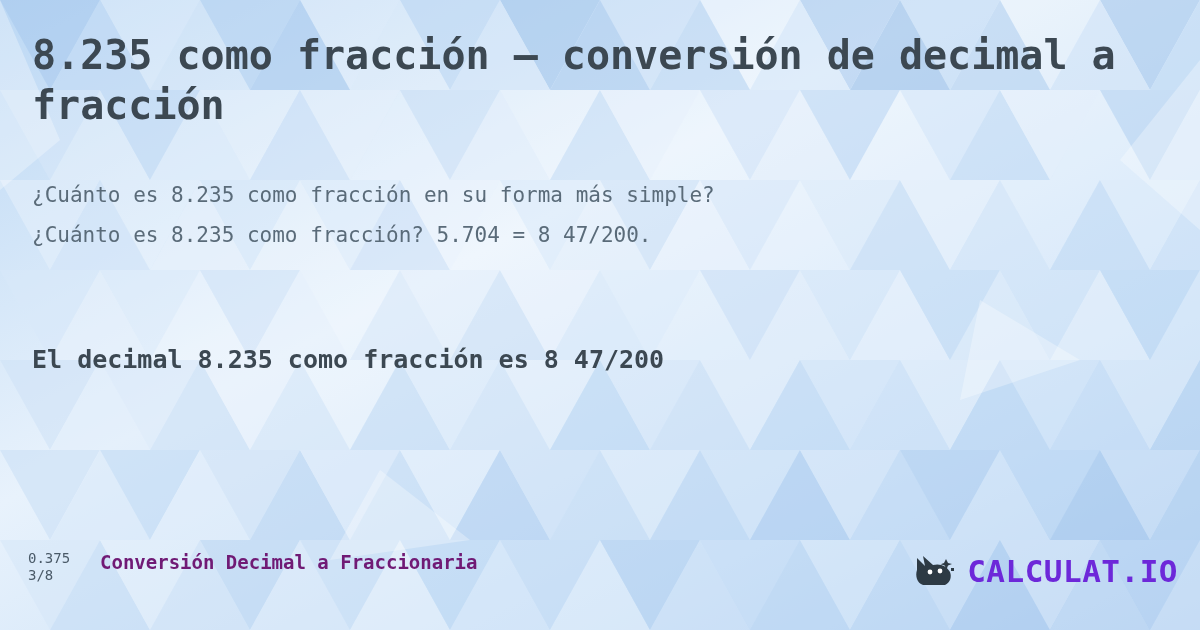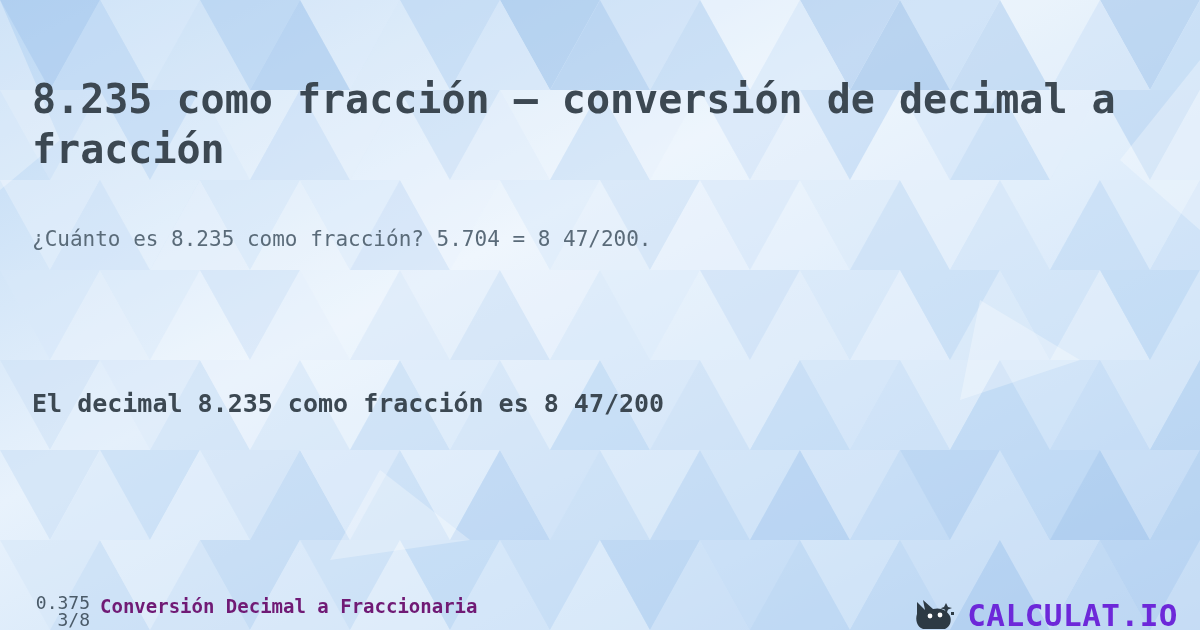--- a/index.html
+++ b/index.html
@@ -27,21 +27,20 @@
     background: linear-gradient(135deg, #bcd8f4 0%, #d8e8f9 28%, #eaf3fc 48%, #cfe3f8 70%, #b6d3f2 100%);
   }
   .bg svg { display: block; width: 1200px; height: 630px; }
 
   
   .content {
     position: absolute;
     left: 0; top: 0;
     width: 1200px;
     height: 560px;
-    margin-top: 44px;
   }
   h1.title {
     position: absolute;
     left: 32px;
     top: 30px;
     width: 1090px;
     margin: 0;
     font-size: 40px;
     line-height: 50px;
     font-weight: bold;
@@ -74,23 +73,23 @@
     left: 0;
     top: 540px;
     width: 1200px;
     height: 90px;
   }
   .footer-fraction {
     position: absolute;
     left: 28px;
     top: 10px;
     width: 62px;
-    text-align: right;
+    text-align: left;
     color: #4a5a68;
-    font-size: 18px;
+    font-size: 14px;
     line-height: 17px;
   }
   .footer-fraction .num { display: block; }
   .footer-fraction .den { display: block; }
   .footer-title {
     position: absolute;
     left: 100px;
     top: 11px;
     font-size: 19px;
     font-weight: bold;
@@ -313,20 +312,21 @@
         <polygon points="980,300 1080,360 960,400" fill="#ffffff"></polygon>
       </g>
     </svg>
   </div>
 
   <div class="content">
 
     <h1 class="title">8.235 como fracción – conversión de decimal a fracción</h1>
 
     <div class="lead">
+      <span class="l1">¿Cuánto es 8.235 como fracción en su forma más simple?</span>
       <span class="l2">¿Cuánto es 8.235 como fracción? 5.704 = 8 47/200.</span>
     </div>
 
     <div class="answer">El decimal 8.235 como fracción es 8 47/200</div>
 
     <div class="footer">
 
       <div class="footer-fraction">
         <span class="num">0.375</span>
         <span class="den">3/8</span>

